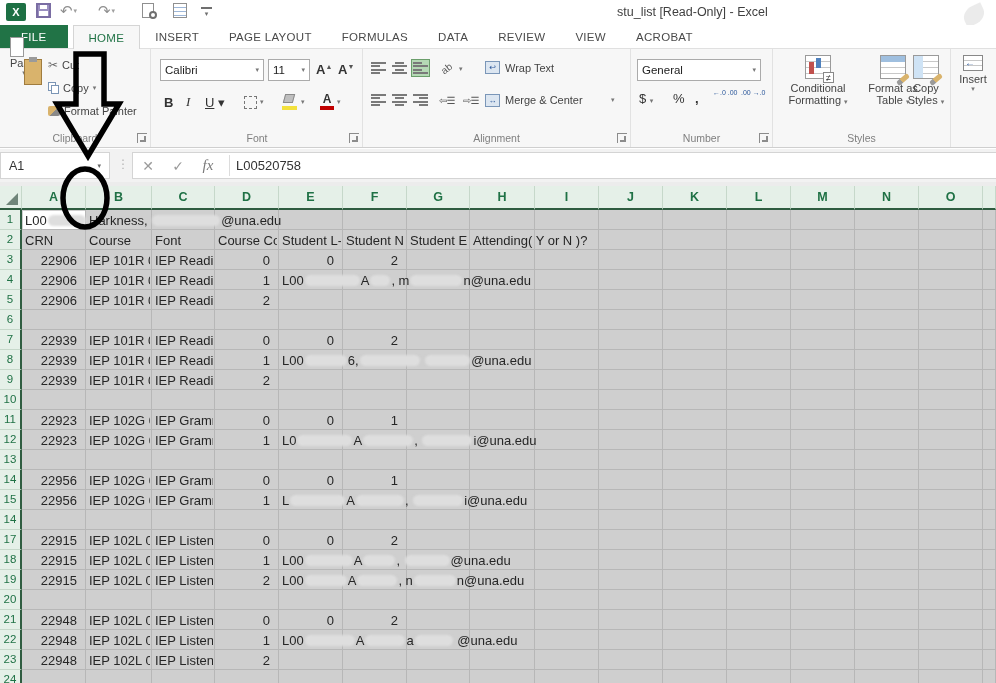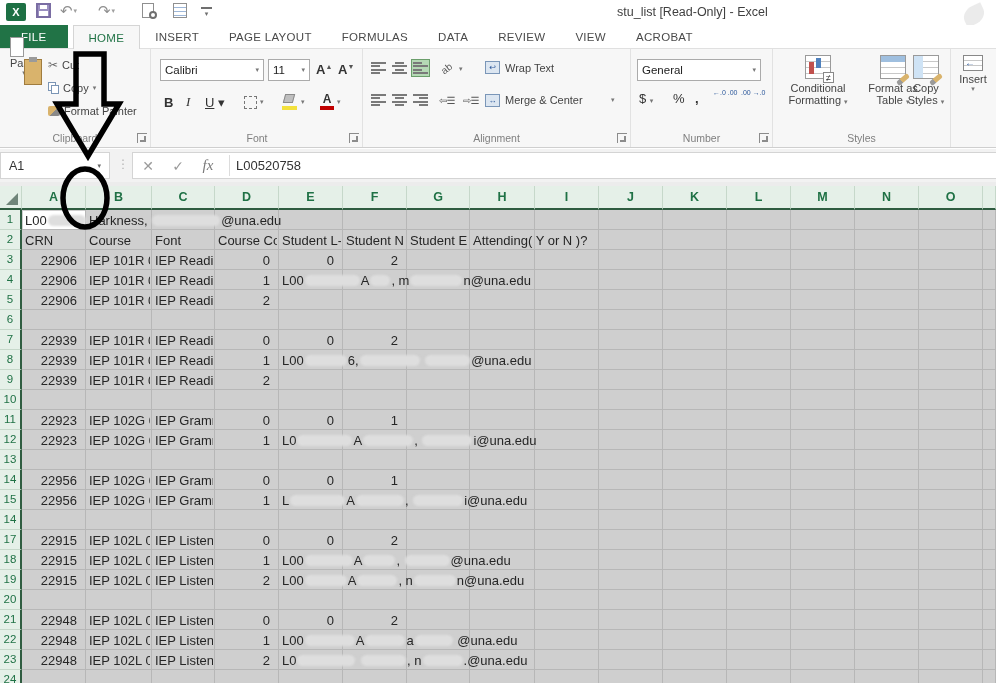--- a/index.html
+++ b/index.html
@@ -877,21 +877,20 @@
       <div class="ctext num" style="top: 427px; left: 343px; width: 55px;">2</div>
       <div class="ctext num" style="top: 447px; left: 22px; width: 55px;">22948</div>
       <div class="ctext clip" style="top: 447px; left: 89px; width: 61px;">IEP 102L 0:</div>
       <div class="ctext clip" style="top: 447px; left: 155px; width: 58px;">IEP Listeni</div>
       <div class="ctext num" style="top: 447px; left: 215px; width: 55px;">1</div>
       <div class="ctext spill" style="top: 447px; left: 282px;"><span>L00</span><span class="redact" style="width: 50px;"></span><span>A</span><span class="redact" style="width: 40px;"></span><span>a</span><span class="redact" style="width: 38px;"></span><span> @una.edu</span></div>
       <div class="ctext num" style="top: 467px; left: 22px; width: 55px;">22948</div>
       <div class="ctext clip" style="top: 467px; left: 89px; width: 61px;">IEP 102L 0:</div>
       <div class="ctext clip" style="top: 467px; left: 155px; width: 58px;">IEP Listeni</div>
       <div class="ctext num" style="top: 467px; left: 215px; width: 55px;">2</div>
-      <div class="ctext spill" style="top: 467px; left: 282px;"><span>L0</span><span class="redact" style="width: 58px;"></span><span> </span><span class="redact" style="width: 45px;"></span><span>, n</span><span class="redact" style="width: 40px;"></span><span>.@una.edu</span></div>
     </div>
 
   <svg id="annot" width="996" height="683" viewBox="0 0 996 683">
     <polygon points="76,54 104,54 104,104 119,104 88,156 57,104 76,104" fill="none" stroke="#000" stroke-width="5.5" stroke-linejoin="miter"></polygon>
     <ellipse cx="85" cy="198" rx="22" ry="29" fill="none" stroke="#000" stroke-width="5.5"></ellipse>
   </svg>
 
 </div>
 
 </body></html>

